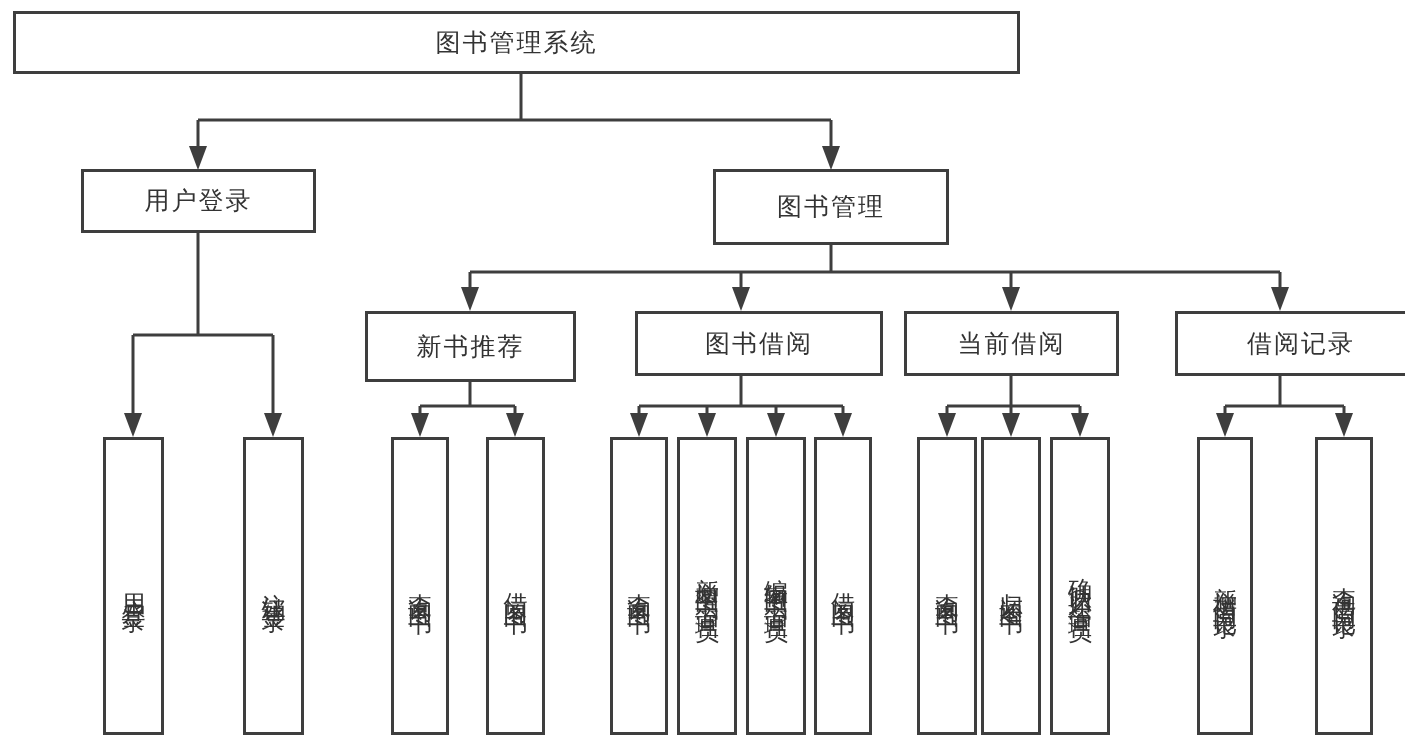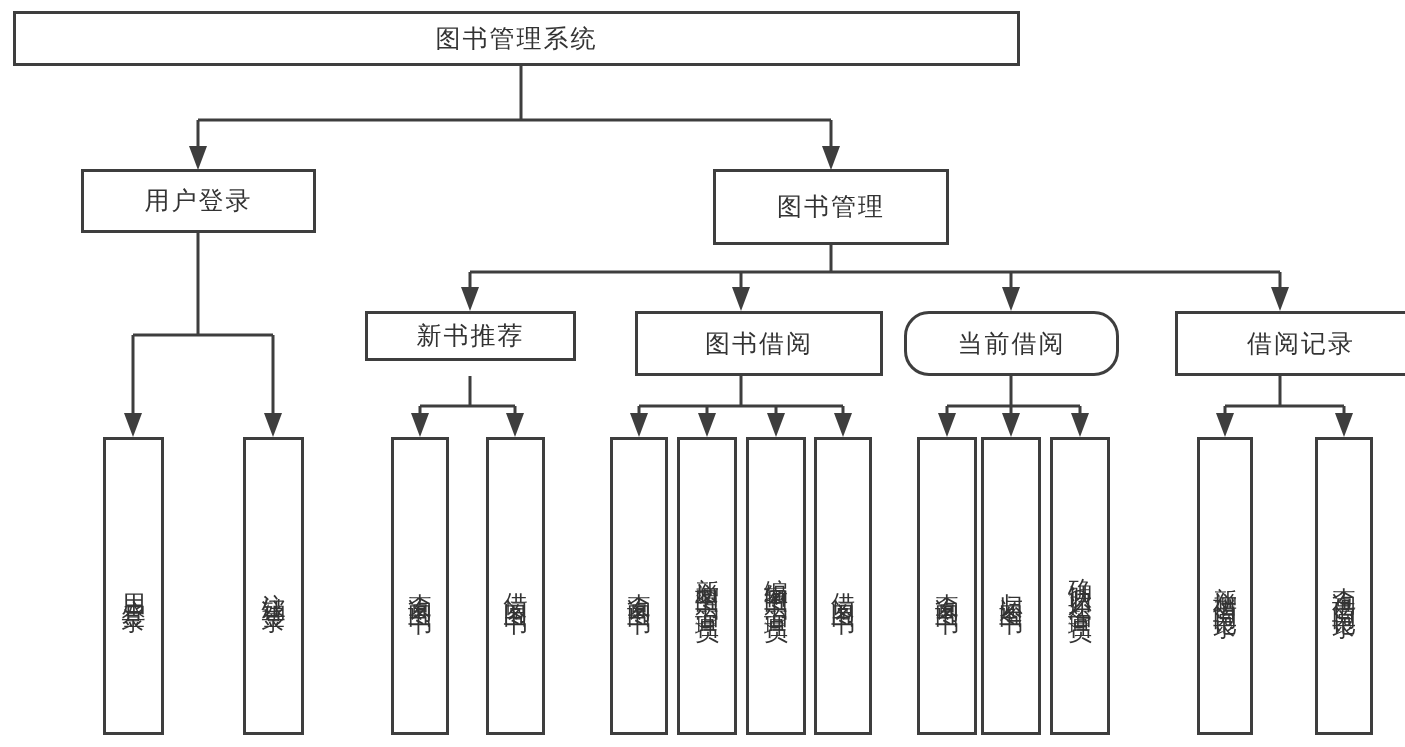--- a/index.html
+++ b/index.html
@@ -16,26 +16,26 @@
   .wires polygon{fill:#3e3e3e;stroke:none;}
   .node{
     position:absolute;box-sizing:border-box;background:#ffffff;
     border:3px solid #3e3e3e;color:#333333;
     display:flex;align-items:center;justify-content:center;
     z-index:2;text-align:center;white-space:nowrap;
   }
   .h{font-size:25px;letter-spacing:2px;line-height:1.1;}
   .v{writing-mode:vertical-rl;text-orientation:mixed;font-size:24px;letter-spacing:6px;line-height:1;white-space:normal;}
   
-  .n-root   {left:13px;  top:11px;  width:1007px; height:55px;}
+  .n-root   {left:13px;  top:11px;  width:1007px; height:63px;}
   .n-login  {left:81px;  top:169px; width:235px;  height:64px;}
   .n-mgmt   {left:713px; top:169px; width:236px;  height:76px;}
-  .n-rec    {left:365px; top:311px; width:211px;  height:50px;}
+  .n-rec    {left:365px; top:311px; width:211px;  height:71px;}
   .n-borrow {left:635px; top:311px; width:248px;  height:65px;}
-  .n-current{left:904px; top:311px; width:215px;  height:65px;border-radius:25px;}
+  .n-current{left:904px; top:311px; width:215px;  height:65px;}
   .n-history{left:1175px;top:311px; width:252px;  height:65px;}
   
   .leaf{top:437px;height:298px;}
   .l-1a{left:103px; width:61px;}
   .l-1b{left:243px; width:61px;}
   .l-2a{left:391px; width:58px;}
   .l-2b{left:486px; width:59px;}
   .l-3a{left:610px; width:58px;}
   .l-3b{left:677px; width:60px;}
   .l-3c{left:746px; width:60px;}

